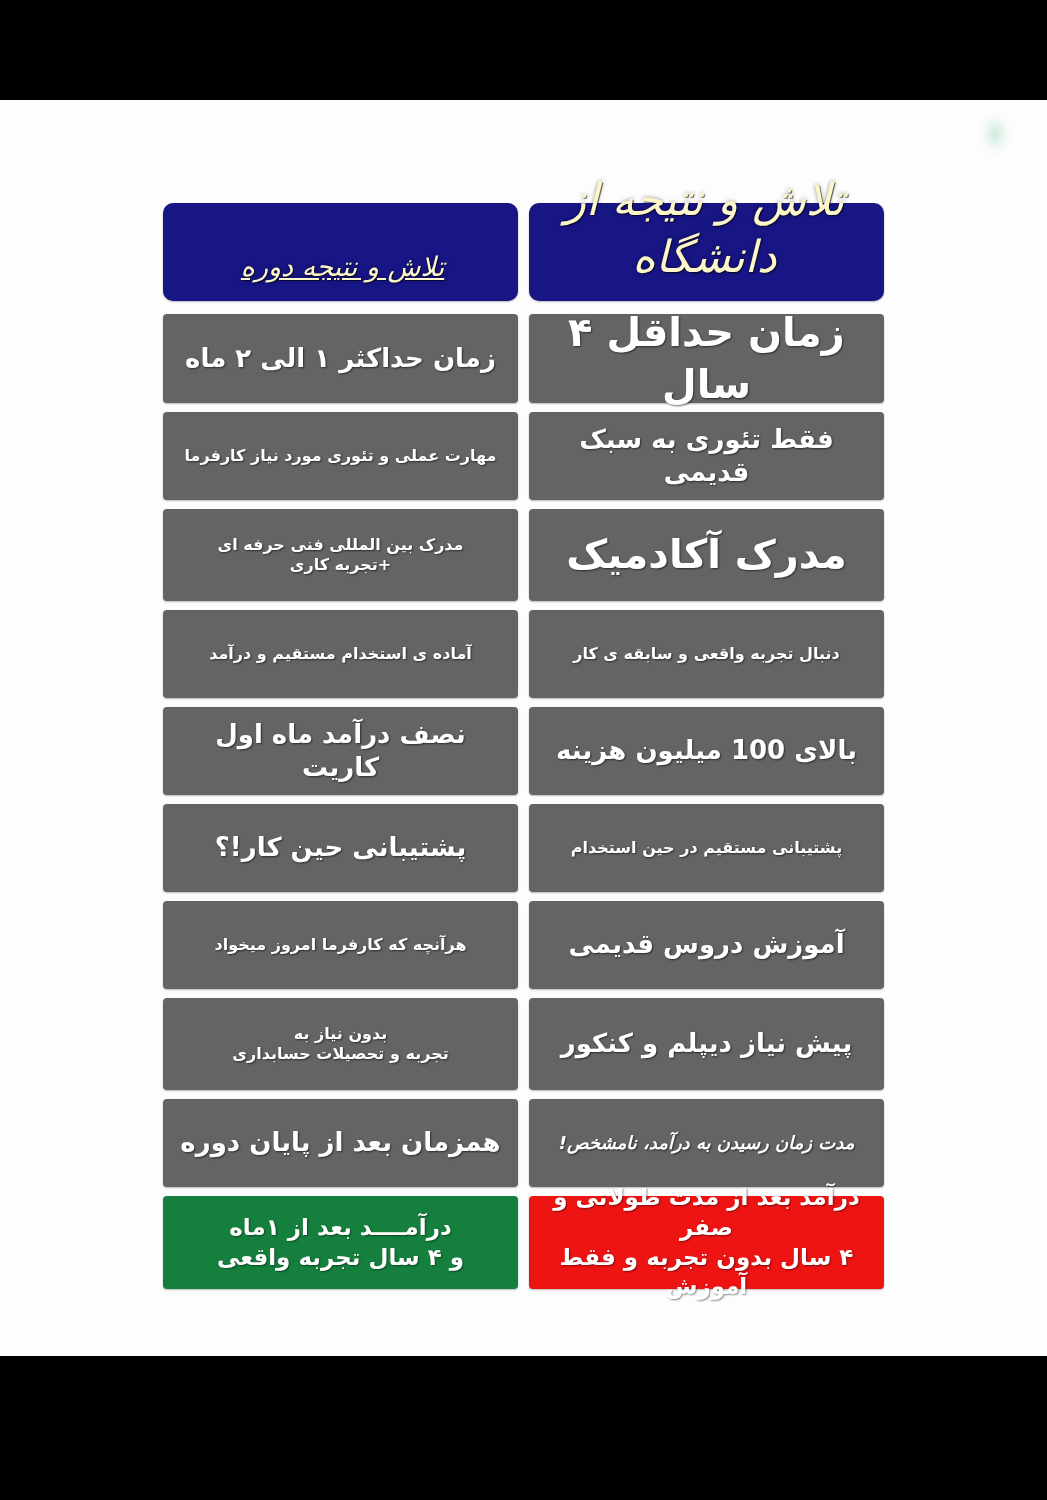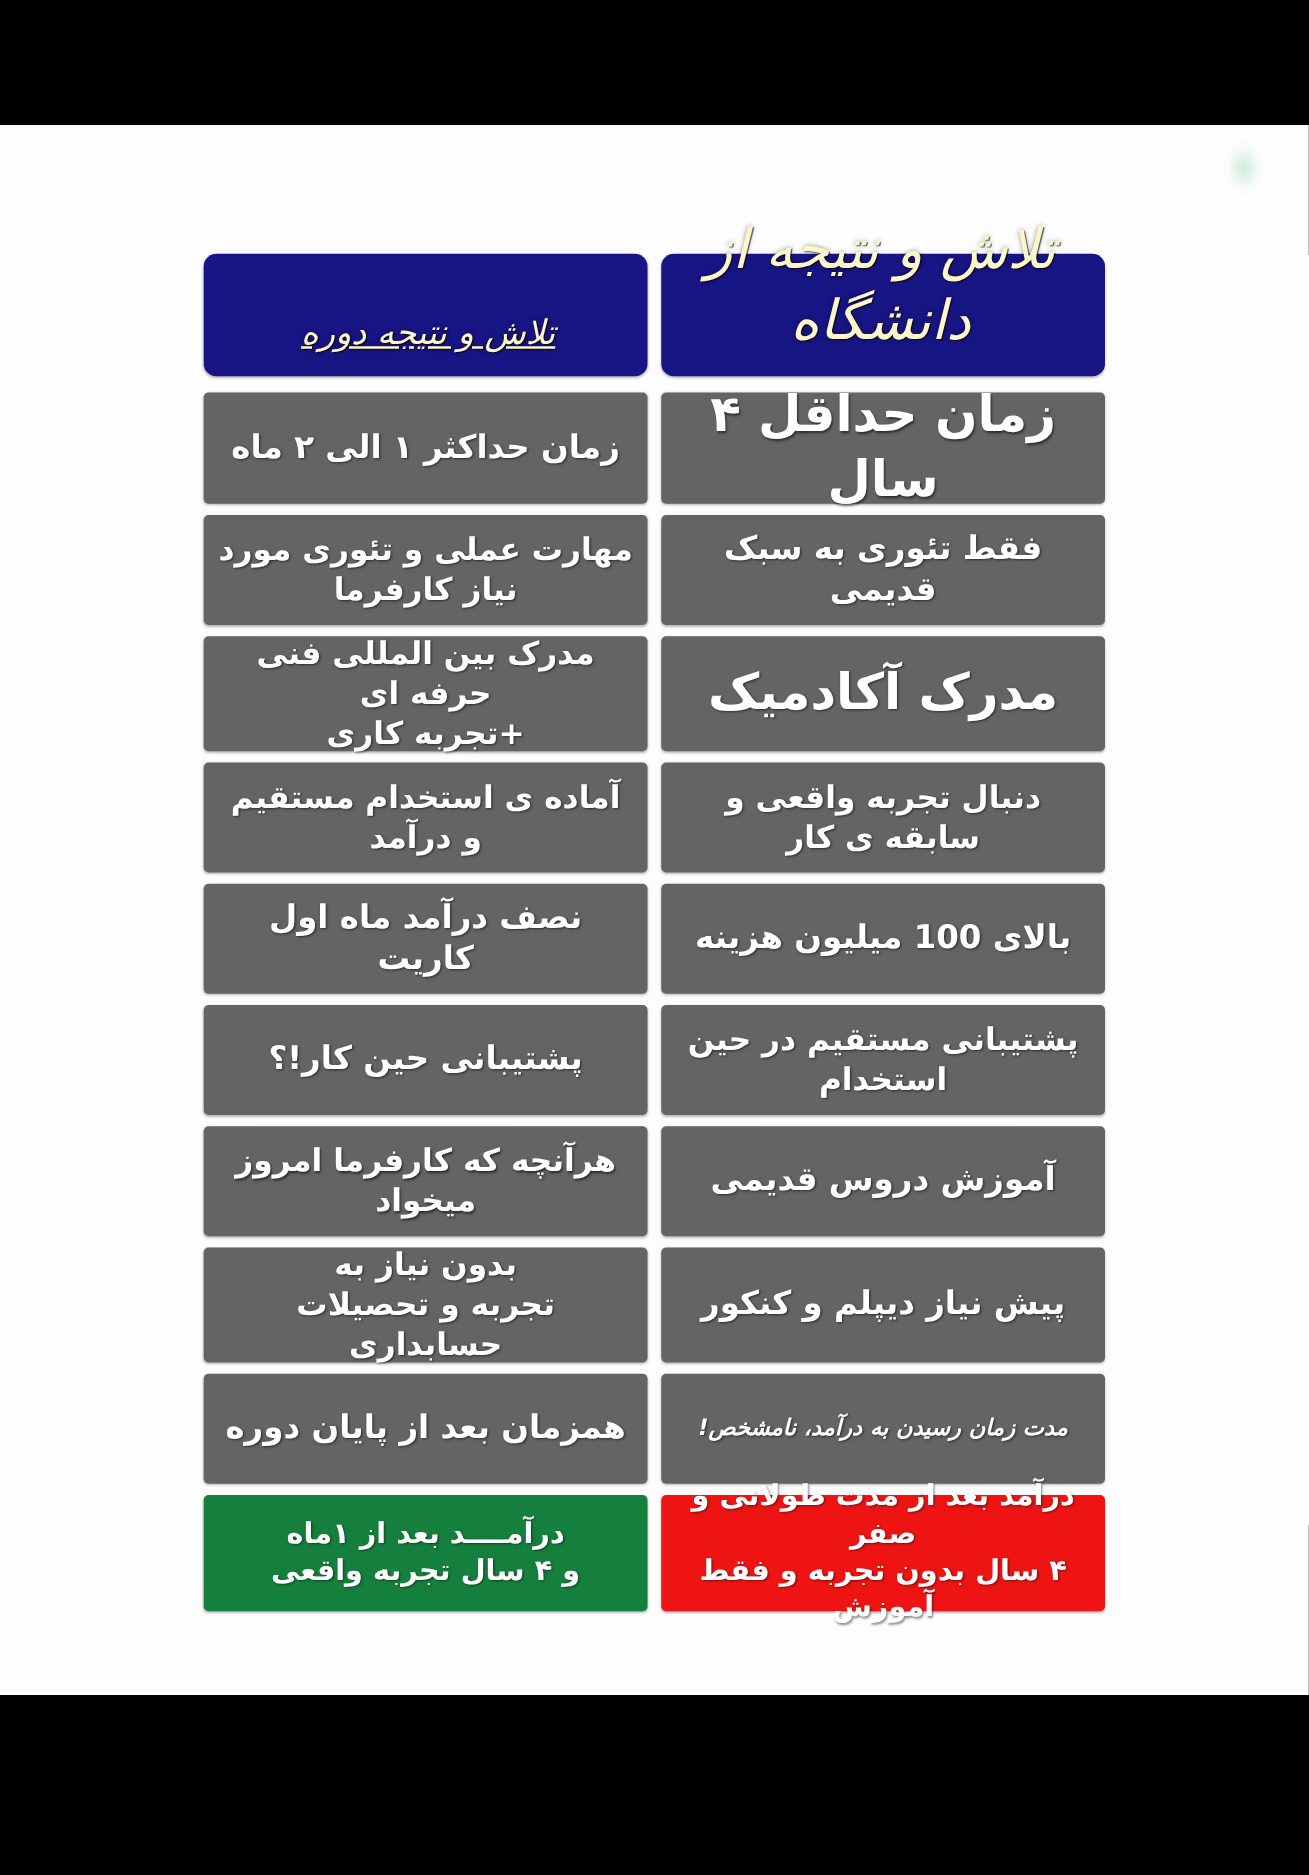--- a/index.html
+++ b/index.html
@@ -109,21 +109,21 @@
   .row.header .cell.left-col  { justify-content: flex-start; font-size: 27px; padding-right: 6px; text-decoration: underline; }
 
   
   .cell.gray { background: #646464; }
   .cell.green { background: #15803d; }
   .cell.red   { background: #ee1414; }
 
   
   .cell.big     { font-size: 40px; font-weight: bold; }
   .cell.medium  { font-size: 26px; font-weight: bold; }
-  .cell.small   { font-size: 25px; font-weight: bold; }
+  .cell.small   { font-size: 16px; font-weight: bold; }
   .cell.tiny    { font-size: 18px; font-weight: bold; font-style: italic; }
 
   .cell.h-tall   { height: 89px; }
   .cell.h-std    { height: 88px; }
   .cell.h-two    { height: 92px; }
 
   .cell.shadowtext { text-shadow: 1px 1px 2px rgba(0,0,0,0.55); }
 
   .cell .txt { display: block; width: 100%; }
   .cell .txt .line { display: block; }

